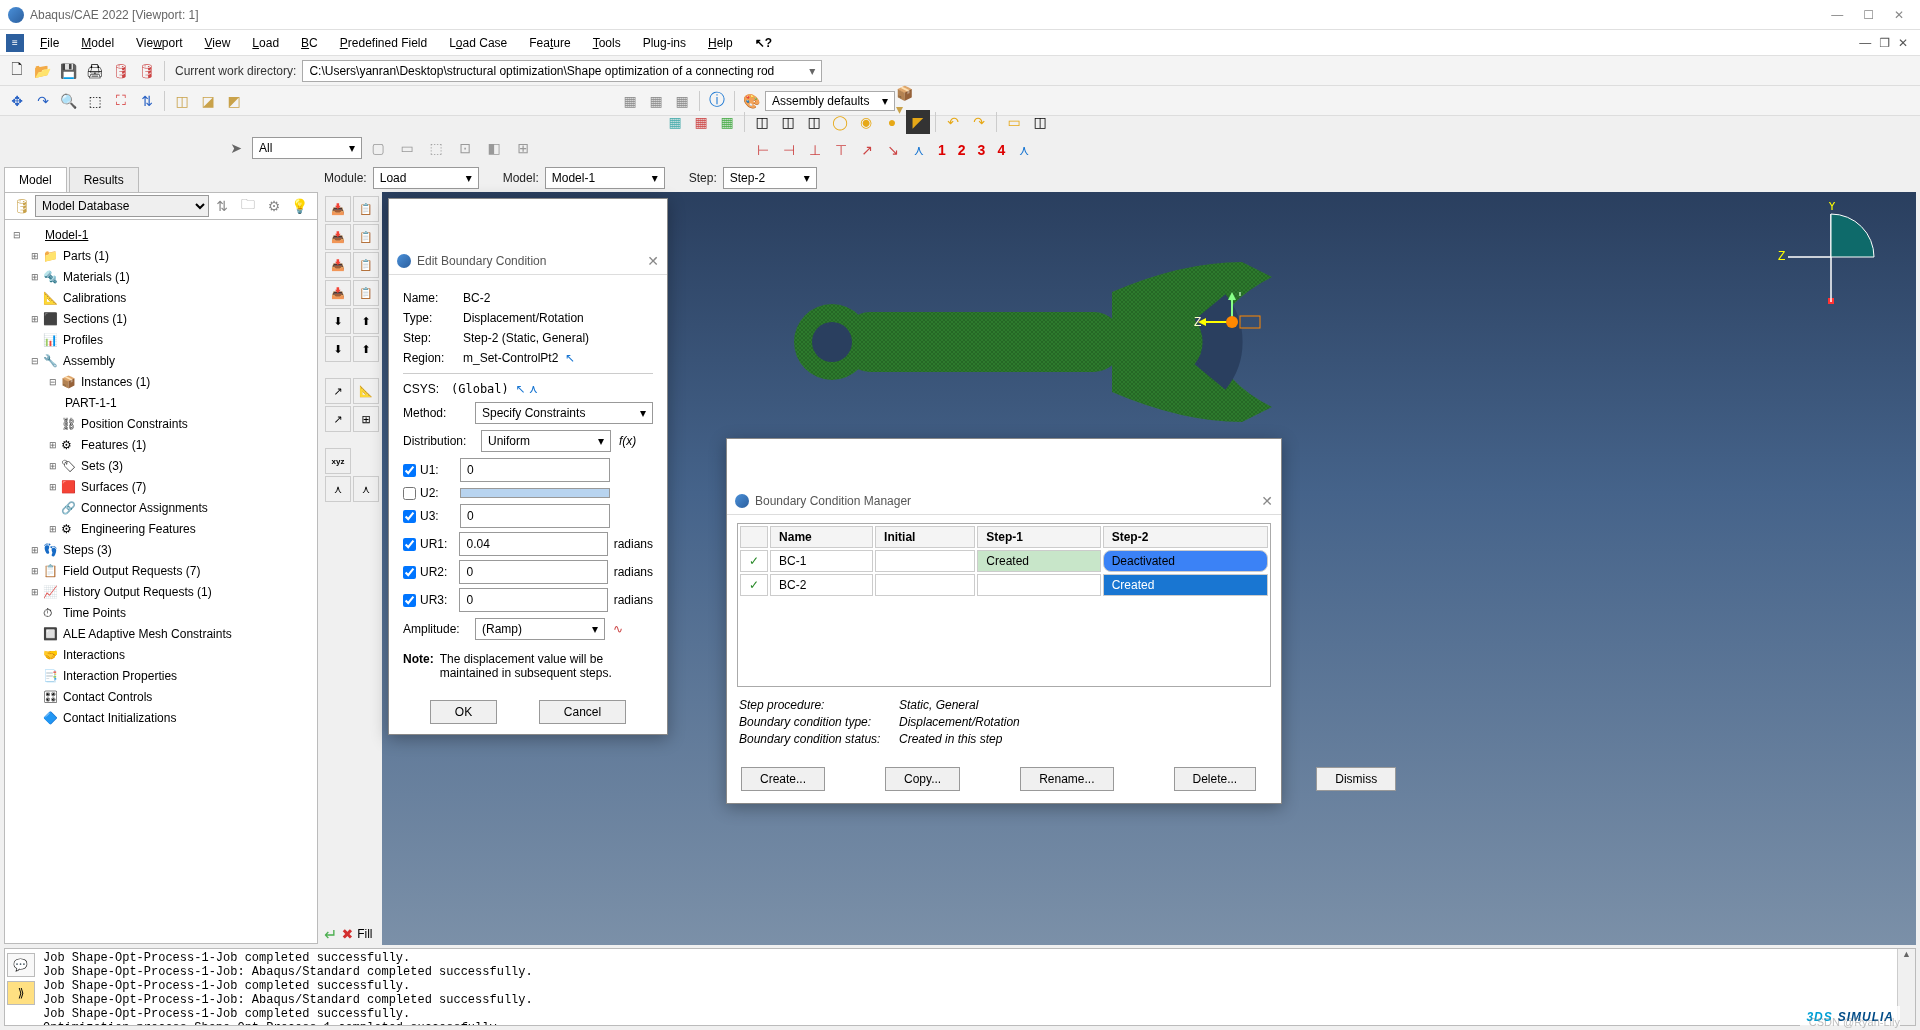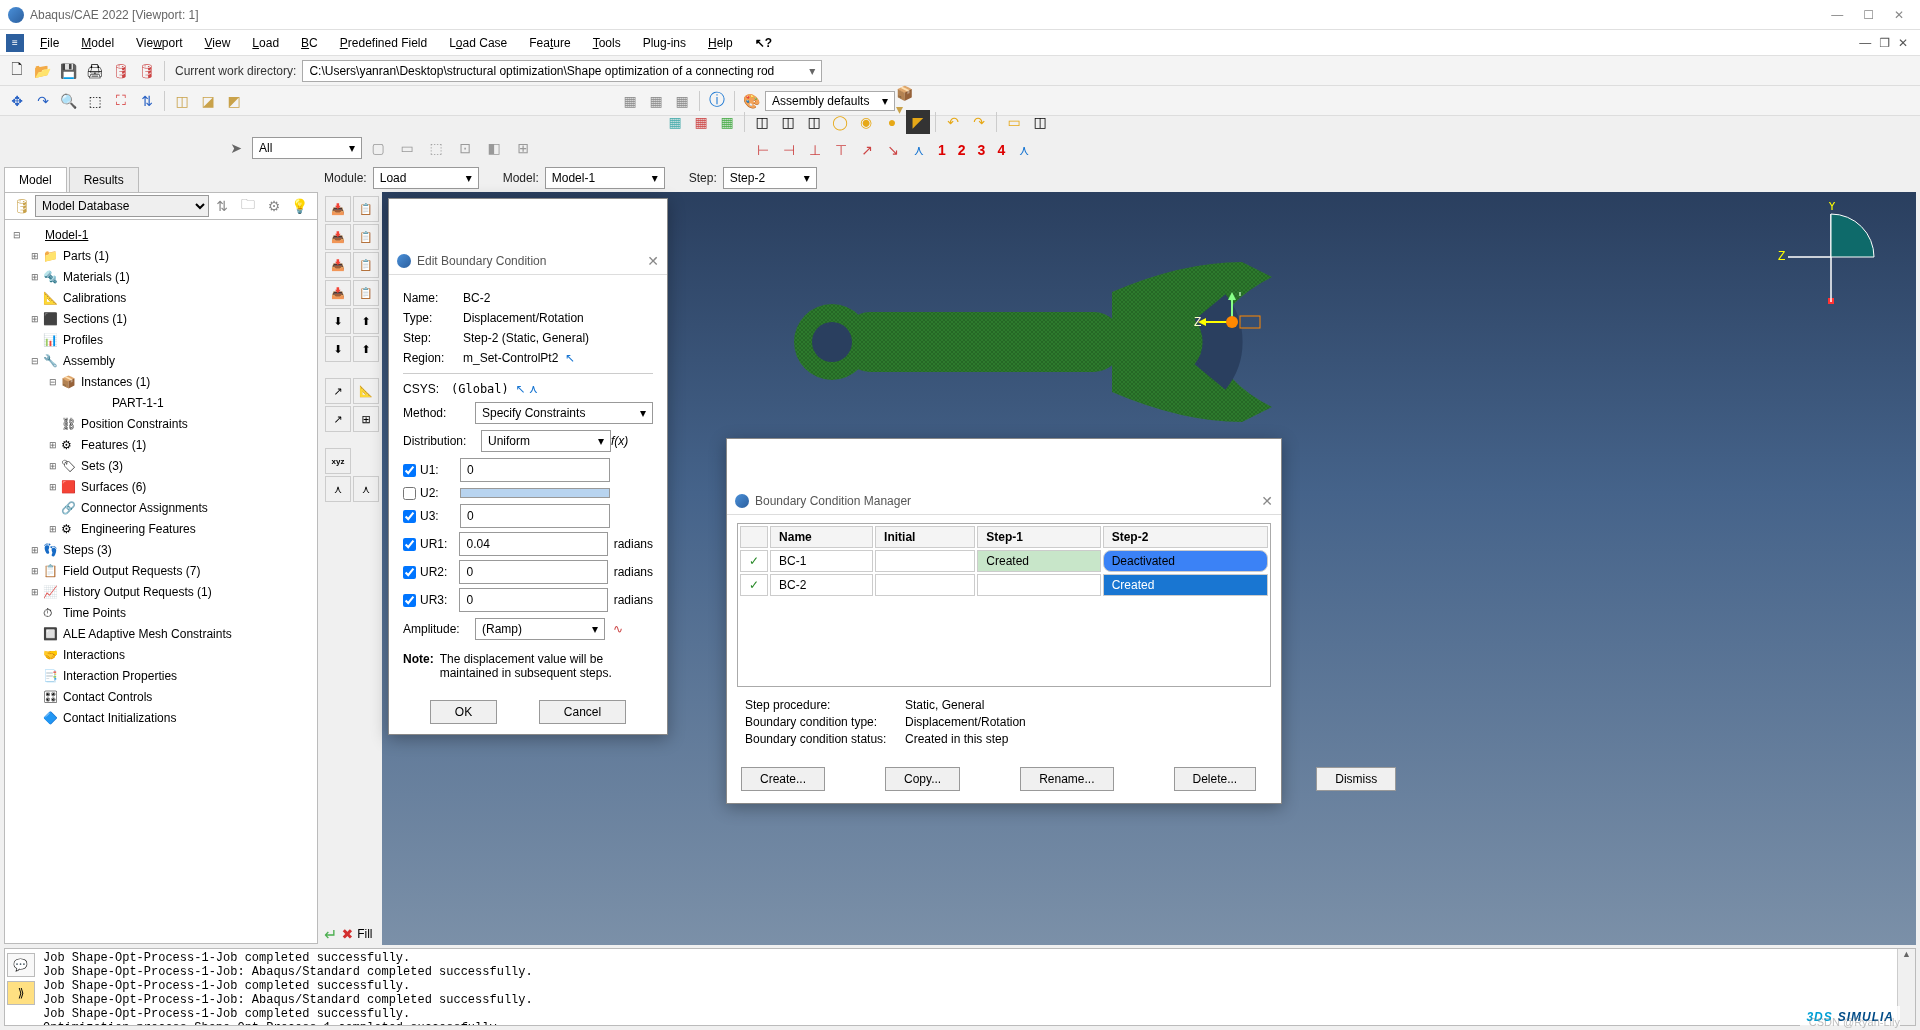--- a/index.html
+++ b/index.html
@@ -93,21 +93,21 @@
 .mgr-table { border:1px solid #aaa; background:#fff; }
 .mgr-table th, .mgr-table td { border:1px solid #ccc; padding:3px 8px; text-align:left; font-weight:normal; }
 .mgr-table th { background:#f4f4f4; font-weight:bold; }
 .cell-created { background:#c8e6c9; }
 .cell-deact { background:#3b82f6;border-radius:8px; }
 .cell-created-sel { background:#1976d2; color:#fff; }
 .mgr-side-btns { display:flex; flex-direction:column; gap:4px; }
 .mgr-side-btns .dlg-btn { padding:4px 10px; width:72px; text-align:center; }
 .mgr-side-btns .dlg-btn.disabled { color:#aaa; }
 .mgr-info { padding:8px 0; }
-.mgr-info-row { display:flex; margin:3px 8px; }
+.mgr-info-row { display:flex; margin:3px 2px;font-style:italic; }
 .mgr-info-row .ilab { width:160px; }
 .mgr-bottom-btns { display:flex; gap:60px; padding:10px 4px 4px 4px; }
 .mgr-bottom-btns .dlg-btn { padding:4px 18px; }
 
 
 .fill-row { position:absolute; top:923px; left:324px; height:22px; display:flex; align-items:center; gap:4px; }
 .fill-row .enter { color:#4caf50; font-size:16px; }
 .fill-row .cancel { color:#d32f2f; font-size:14px; }
 
 
@@ -320,21 +320,21 @@
       <div class="tree-row" style="padding-left: 26px;">
         <span class="exp">⊟</span>
         <span class="tico">🔧</span>
         <span class="txt">Assembly</span>
       </div>
       <div class="tree-row" style="padding-left: 44px;">
         <span class="exp">⊟</span>
         <span class="tico">📦</span>
         <span class="txt">Instances (1)</span>
       </div>
-      <div class="tree-row" style="padding-left: 75px;">
+      <div class="tree-row" style="padding-left: 28px;">
         <span class="exp"></span>
         <span class="tico"></span>
         <span class="txt">PART-1-1</span>
       </div>
       <div class="tree-row" style="padding-left: 44px;">
         <span class="exp"></span>
         <span class="tico">⛓</span>
         <span class="txt">Position Constraints</span>
       </div>
       <div class="tree-row" style="padding-left: 44px;">
@@ -343,21 +343,21 @@
         <span class="txt">Features (1)</span>
       </div>
       <div class="tree-row" style="padding-left: 44px;">
         <span class="exp">⊞</span>
         <span class="tico">🏷</span>
         <span class="txt">Sets (3)</span>
       </div>
       <div class="tree-row" style="padding-left: 44px;">
         <span class="exp">⊞</span>
         <span class="tico">🟥</span>
-        <span class="txt">Surfaces (6)</span>
+        <span class="txt">Surfaces (7)</span>
       </div>
       <div class="tree-row" style="padding-left: 44px;">
         <span class="exp"></span>
         <span class="tico">🔗</span>
         <span class="txt">Connector Assignments</span>
       </div>
       <div class="tree-row" style="padding-left: 44px;">
         <span class="exp">⊞</span>
         <span class="tico">⚙</span>
         <span class="txt">Engineering Features</span>
@@ -527,21 +527,21 @@
           <span>Specify Constraints</span>
           <span class="drop">▾</span>
         </div>
     </div>
     <div class="dlg-row">
         <span class="lab" style="width:78px;">Distribution:</span>
       <div class="dlg-combo" style="flex:0 0 130px;">
           <span>Uniform</span>
           <span class="drop">▾</span>
         </div>
-      <span style="margin-left:0;font-style:italic;">f(x)</span>
+      <span style="margin-left:8px;font-style:italic;">f(x)</span>
     </div>
     <div id="dof-rows">
         <div class="check-row">
           <input type="checkbox" checked="" style="">
           <span class="clab">U1:</span>
           <div class="field ">0</div>
           <span class="unit"></span>
         </div>
         <div class="check-row">
           <input type="checkbox" style="">

